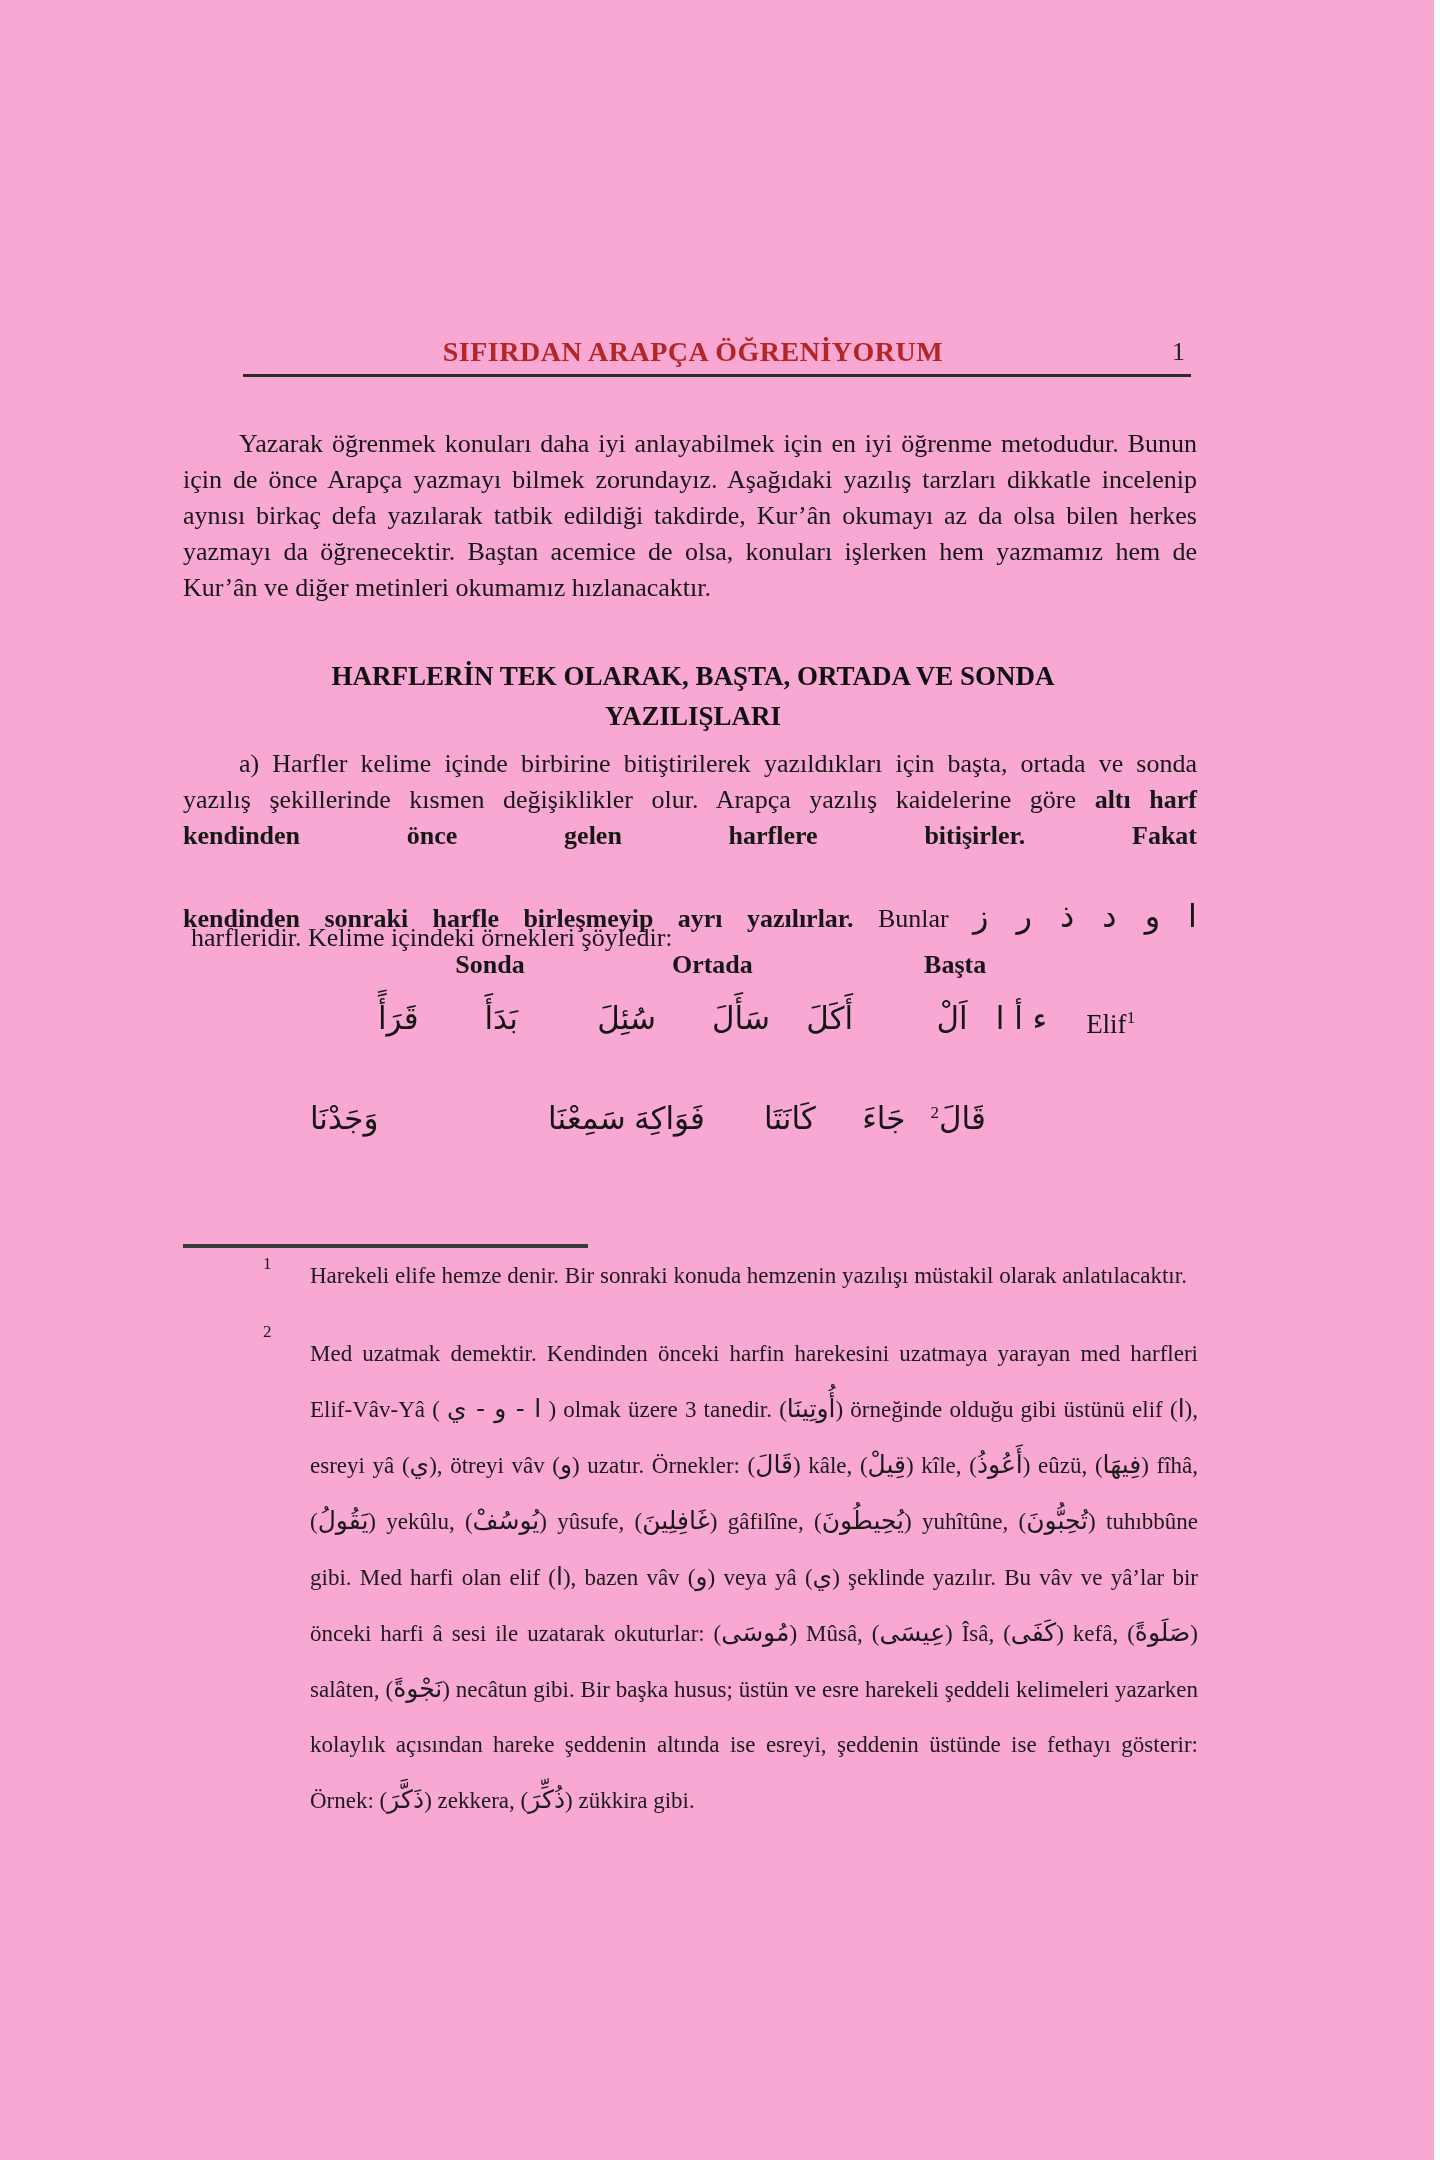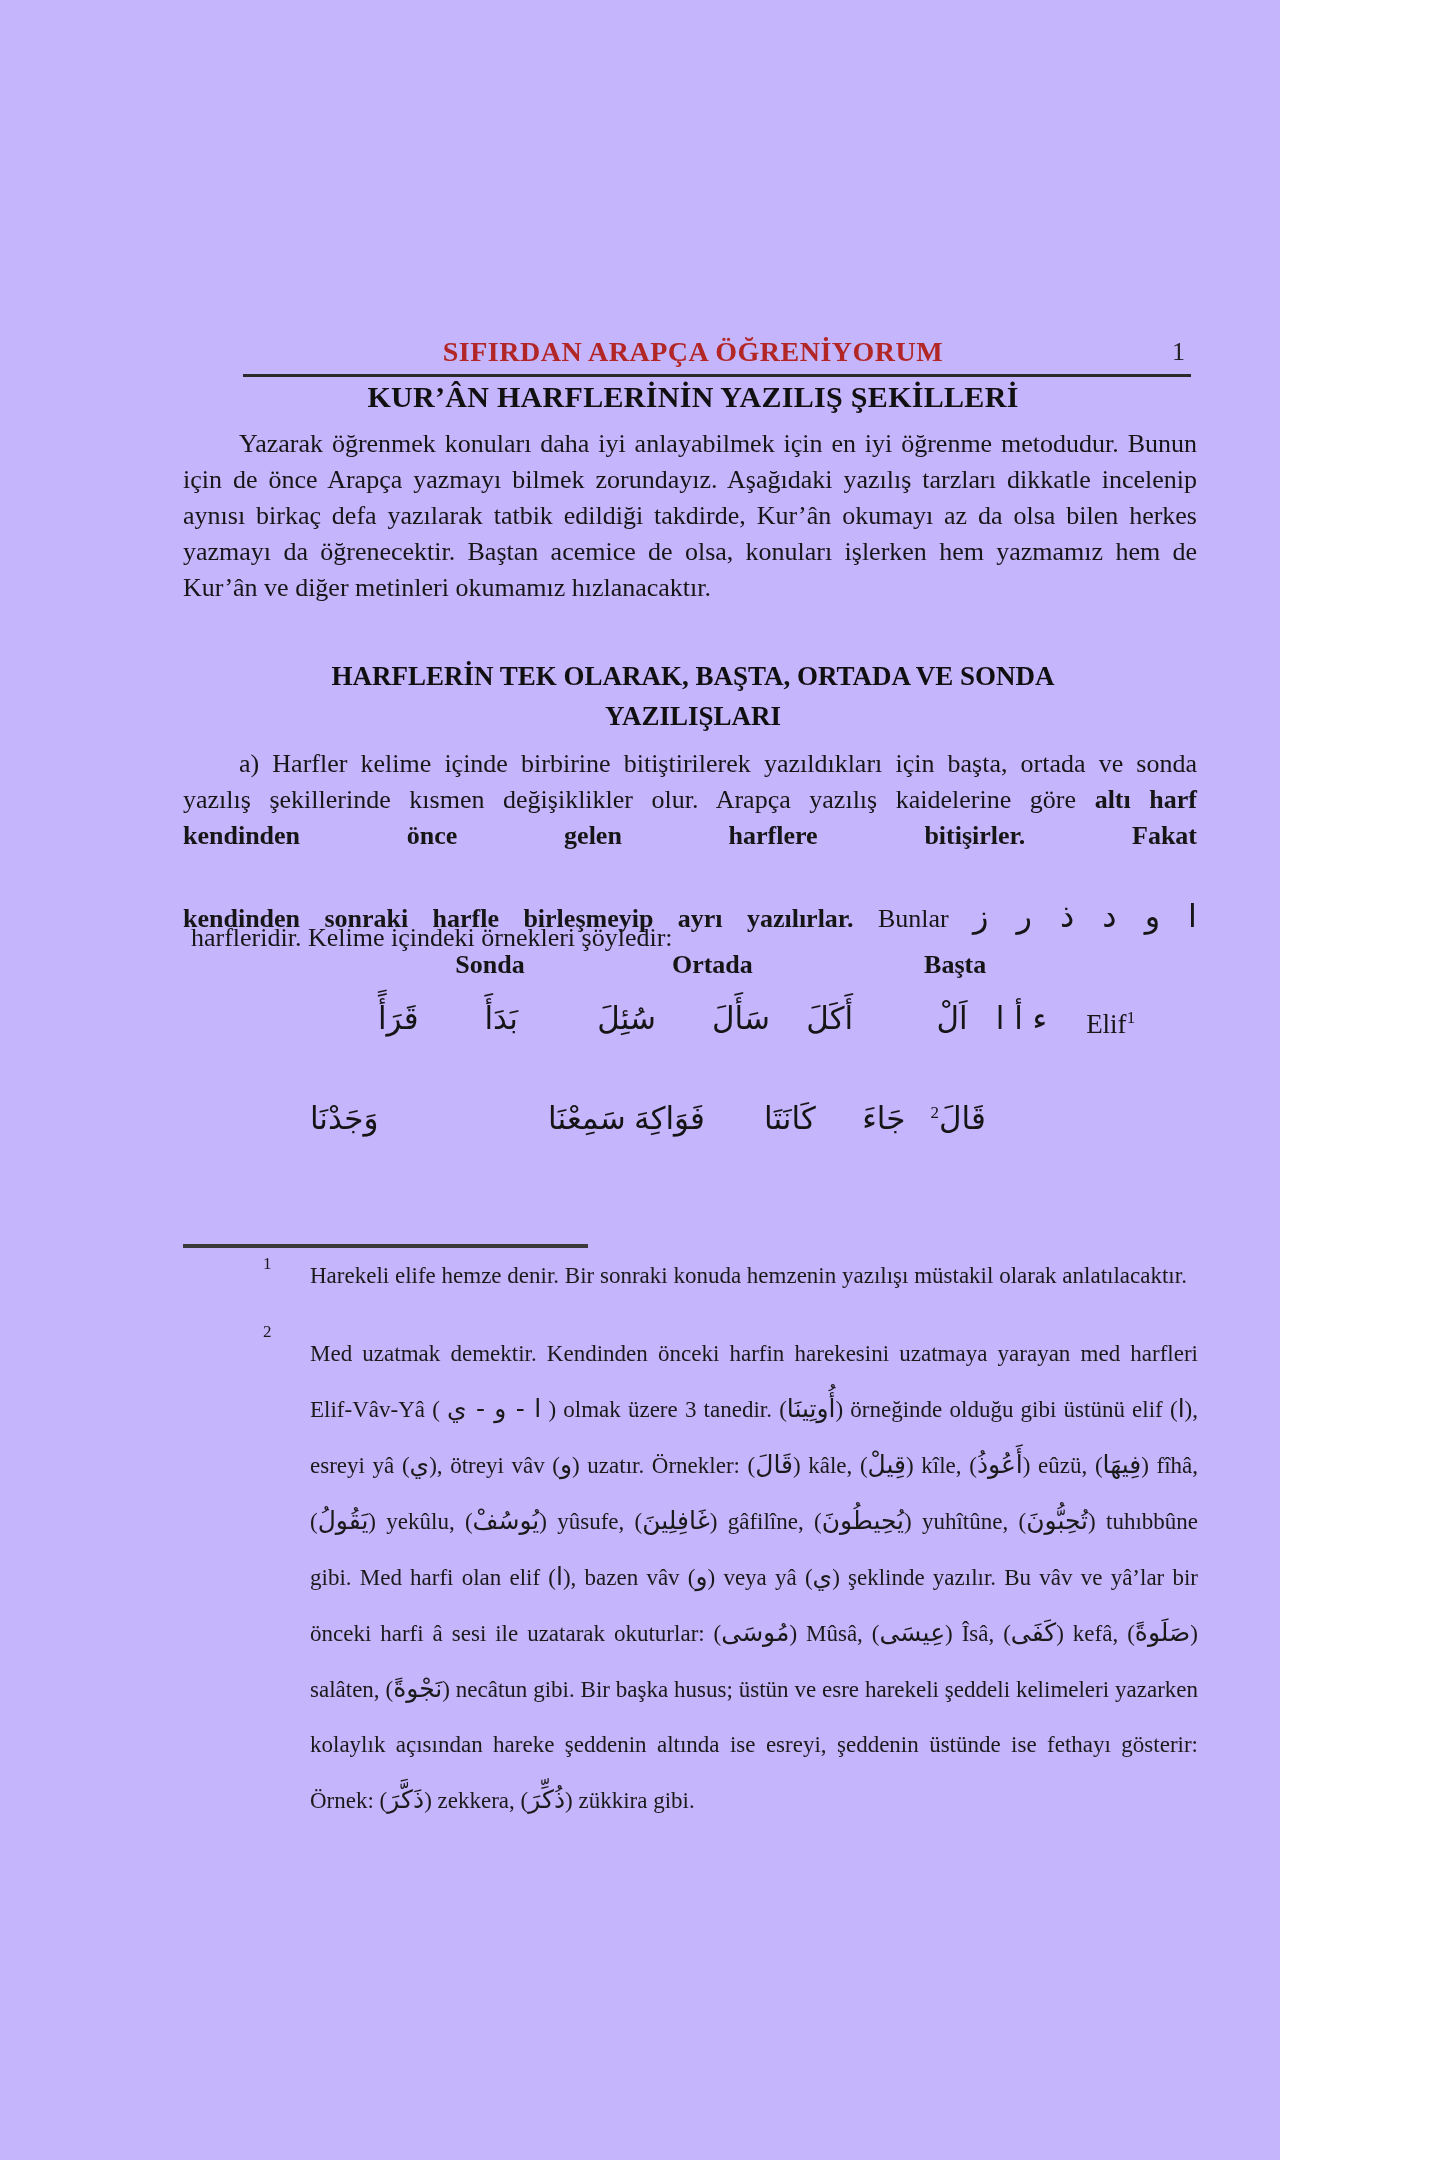--- a/index.html
+++ b/index.html
@@ -1,17 +1,17 @@
 <!DOCTYPE html>
 <html lang="tr" style="--header-red: #b22626;"><head>
 <meta charset="utf-8">
 <style>
   html,body{margin:0;padding:0;}
   body{width:1440px;height:2160px;background:#ffffff;font-family:"Liberation Serif", serif;color:#151515;}
-  .page{position:relative;width:1280px;height:2160px;background:#c4b5fd;overflow:hidden;}
+  .page{position:relative;width:1434px;height:2160px;background:#f9a8d4;overflow:hidden;}
   .content{position:absolute;left:183px;top:0;width:1020px;height:2160px;}
 
   
   .running-header{position:absolute;top:336px;left:0;width:100%;height:36px;}
   .running-title{position:absolute;left:50%;transform:translateX(-50%);white-space:nowrap;
     font-weight:bold;font-size:28px;letter-spacing:.5px;color:var(--header-red,#b22626);}
   .page-number{position:absolute;right:18px;top:1px;font-size:26px;color:#222;}
   .header-rule{position:absolute;top:374px;left:60px;width:948px;height:3px;background:#2b2b2b;}
 
   .doc-title{position:absolute;top:380px;left:0;width:100%;margin:0;text-align:center;
@@ -73,21 +73,20 @@
 
 <div class="page">
   <div class="content">
 
     <div class="running-header">
       <span class="running-title">SIFIRDAN ARAPÇA ÖĞRENİYORUM</span>
       <span class="page-number">1</span>
     </div>
     <div class="header-rule"></div>
 
-    <h1 class="doc-title">KUR’ÂN HARFLERİNİN YAZILIŞ ŞEKİLLERİ</h1>
 
     <p class="intro">Yazarak öğrenmek konuları daha iyi anlayabilmek için en iyi öğrenme metodudur. Bunun için de önce Arapça yazmayı bilmek zorundayız. Aşağıdaki yazılış tarzları dikkatle incelenip aynısı birkaç defa yazılarak tatbik edildiği takdirde, Kur’ân okumayı az da olsa bilen herkes yazmayı da öğrenecektir. Baştan acemice de olsa, konuları işlerken hem yazmamız hem de Kur’ân ve diğer metinleri okumamız hızlanacaktır.</p>
 
     <div class="section-heading">
       <div>HARFLERİN TEK OLARAK, BAŞTA, ORTADA VE SONDA</div>
       <div>YAZILIŞLARI</div>
     </div>
 
     <p class="para-a p1"><span>a) Harfler kelime içinde birbirine bitiştirilerek yazıldıkları için başta, ortada ve sonda yazılış şekillerinde kısmen değişiklikler olur. Arapça yazılış kaidelerine göre </span><span class="seg-b">altı harf kendinden önce gelen harflere bitişirler. Fakat</span></p>
     <p class="para-a p2"><span class="seg-b">kendinden sonraki harfle birleşmeyip ayrı yazılırlar.</span><span> Bunlar </span><span class="seg-ar" dir="rtl">ا و د ذ ر ز</span></p>

